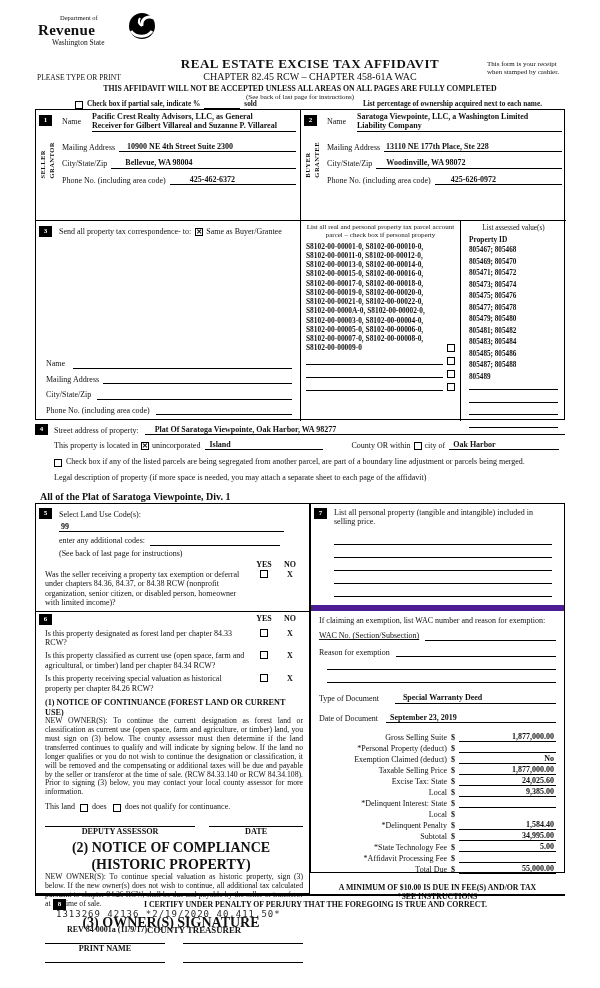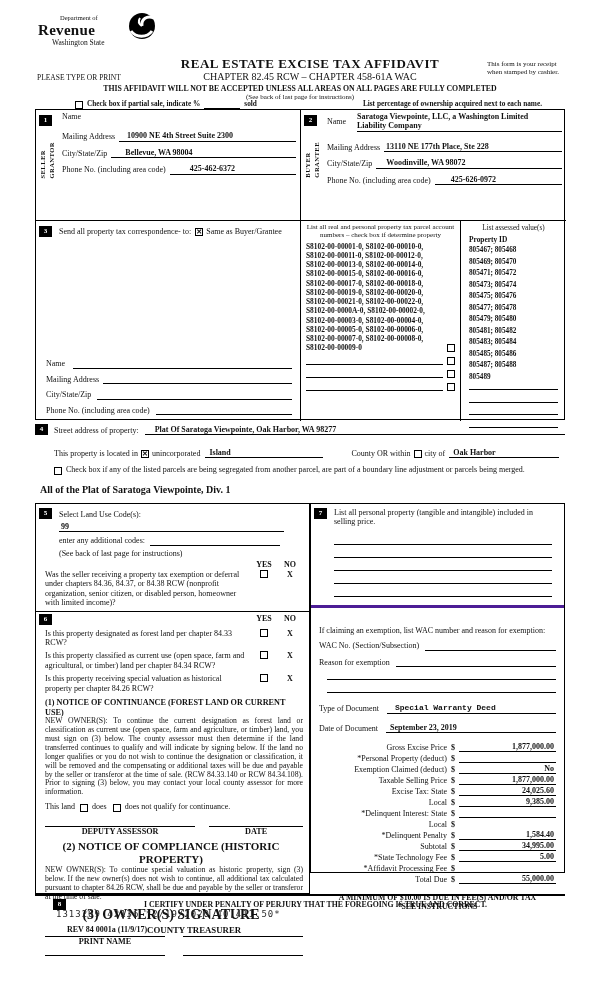--- a/index.html
+++ b/index.html
@@ -86,20 +86,24 @@
 
     <div class="abs" style="left:0; top:0; width:265px; height:110px; border-right:1px solid #000;">
       <span class="numbox abs" style="left:3px; top:5px;">1</span>
       <div class="vlabels">
         <span class="vtext">SELLER</span>
         <span class="vtext">GRANTOR</span>
       </div>
       <div style="margin-left:26px; padding:2px 4px 0 0;">
         <div style="display:flex;">
           <span style="width:30px; align-self:center;">Name</span>
+          <span style="flex:1;">
+            <span class="b" style="display:block;">Pacific Crest Realty Advisors, LLC, as General</span>
+            <span class="b" style="display:block; border-bottom:1px solid #000;">Receiver for Gilbert Villareal and Suzanne P. Villareal</span>
+          </span>
         </div>
         <div class="fieldrow" style="margin-top:10px;">
           <span>Mailing Address</span>
           <span class="val flex" style="margin-left:4px; padding-left:8px;">10900 NE 4th Street Suite 2300</span>
         </div>
         <div class="fieldrow">
           <span>City/State/Zip</span>
           <span class="val flex" style="margin-left:4px; padding-left:14px;">Bellevue, WA 98004</span>
         </div>
         <div class="fieldrow">
@@ -161,21 +165,21 @@
         <div class="fieldrow">
             <span>Phone No. (including area code)</span>
             <span class="line flex" style="flex:1; margin-left:6px;"></span>
           </div>
       </div>
     </div>
 
     <div class="abs" style="left:265px; top:110px; width:160px; height:201px; border-top:1px solid #000; border-right:1px solid #000; padding:2px 5px;">
       <div class="ctr" style="font-size:7px;">
         <div>List all real and personal property tax parcel account</div>
-        <div>numbers – check box if determine property</div>
+        <div>parcel – check box if personal property</div>
       </div>
       <div style="position:relative; margin-top:2px; padding-right:13px;">
         <div class="b" style="font-size:7.4px; line-height:1.25; word-break:break-word;">S8102-00-00001-0, S8102-00-00010-0, S8102-00-00011-0, S8102-00-00012-0, S8102-00-00013-0, S8102-00-00014-0, S8102-00-00015-0, S8102-00-00016-0, S8102-00-00017-0, S8102-00-00018-0, S8102-00-00019-0, S8102-00-00020-0, S8102-00-00021-0, S8102-00-00022-0, S8102-00-0000A-0, S8102-00-00002-0, S8102-00-00003-0, S8102-00-00004-0, S8102-00-00005-0, S8102-00-00006-0, S8102-00-00007-0, S8102-00-00008-0, S8102-00-00009-0</div>
         <span class="cb" style="position:absolute; right:0; bottom:1px;"></span>
       </div>
       <div class="r" style="margin-top:4px;">
           <span class="line" style="flex:1;"></span>
           <span class="cb" style="margin-left:4px;"></span>
         </div>
       <div class="r" style="margin-top:5px;">
@@ -211,34 +215,35 @@
       <div class="line" style="width:100%; margin-top:9px;"></div>
     </div>
   </div>
 
   <div class="abs" style="left:35px; top:424px; width:530px;">
     <div class="r">
       <span class="numbox">4</span>
       <span style="margin-left:6px;">Street address of property:</span>
       <span class="val" style="flex:1; margin-left:6px; padding-left:10px;">Plat Of Saratoga Viewpointe, Oak Harbor, WA  98277</span>
     </div>
-    <div class="r" style="margin-top:13px; margin-left:19px;">
+    <div class="r" style="margin-top:5px; margin-left:19px;">
       <span>This property is located in</span>
       <span class="cb" style="margin-left:3px;"><span>✕</span></span>
       <span style="margin-left:3px;">unincorporated</span>
       <span class="val" style="width:118px; margin-left:5px; padding-left:4px;">Island</span>
       <span style="margin-left:28px;">County OR  within</span>
       <span class="cb" style="margin-left:3px;"></span>
       <span style="margin-left:3px;">city of</span>
       <span class="val" style="width:110px; margin-left:4px; padding-left:4px;">Oak Harbor</span>
     </div>
     <div class="r" style="margin-top:7px; margin-left:19px;">
       <span class="cb"></span>
       <span style="margin-left:4px;">Check box if any of the listed parcels are being segregated from another parcel, are part of a boundary line adjustment or parcels being merged.</span>
     </div>
+    <div style="margin-top:6px; margin-left:19px;">Legal description of property (if more space is needed, you may attach a separate sheet to each page of the affidavit)</div>
     <div class="b" style="margin-top:9px; margin-left:5px; font-size:10px;">All of the Plat of Saratoga Viewpointe, Div. 1</div>
   </div>
 
   <div class="pbox" style="left:35px; top:503px; width:275px; height:391px;">
 
     <div style="padding:4px 6px 0 3px;">
       <div class="r">
         <span class="numbox">5</span>
         <span style="margin-left:7px;">Select Land Use Code(s):</span>
       </div>
@@ -296,21 +301,21 @@
 
       <div style="display:flex; gap:14px; margin-top:14px; margin-left:6px;">
         <span class="line" style="flex:1.6;"></span>
         <span class="line" style="flex:1;"></span>
       </div>
       <div style="display:flex; gap:14px; margin-left:6px; font-weight:bold; font-size:8.2px;">
         <span style="flex:1.6; text-align:center;">DEPUTY ASSESSOR</span>
         <span style="flex:1; text-align:center;">DATE</span>
       </div>
 
-      <div class="b ctr" style="margin-top:4px; font-size:11px;">(2) NOTICE OF COMPLIANCE (HISTORIC PROPERTY)</div>
+      <div class="b ctr" style="margin-top:4px; font-size:14px;">(2) NOTICE OF COMPLIANCE (HISTORIC PROPERTY)</div>
       <div style="margin-left:6px; font-size:7.7px; text-align:justify; line-height:1.15;">NEW OWNER(S):  To continue special valuation as historic property, sign (3) below.  If the new owner(s) does not wish to continue, all additional tax calculated pursuant to chapter 84.26 RCW, shall be due and payable by the seller or transferor at the time of sale.</div>
 
       <div class="b ctr" style="margin-top:6px; font-size:14px;">(3)  OWNER(S) SIGNATURE</div>
       <div style="display:flex; gap:18px; margin-top:12px; margin-left:6px;">
         <span class="line" style="flex:1;"></span>
         <span class="line" style="flex:1;"></span>
       </div>
       <div class="b ctr" style="width:50%; font-size:8.2px;">PRINT NAME</div>
       <div style="display:flex; gap:18px; margin-top:8px; margin-left:6px;">
         <span class="line" style="flex:1;"></span>
@@ -325,45 +330,45 @@
         <span class="numbox">7</span>
         <span style="margin-left:7px; flex:1;">List all personal property (tangible and intangible) included in selling price.</span>
       </div>
       <div class="blankline" style="margin:6px 4px 0 20px;"></div>
       <div class="blankline" style="margin:1px 4px 0 20px;"></div>
       <div class="blankline" style="margin:1px 4px 0 20px;"></div>
       <div class="blankline" style="margin:1px 4px 0 20px;"></div>
       <div class="blankline" style="margin:1px 4px 0 20px;"></div>
     </div>
 
-    <div style="border-top:3px solid #4c1d95; margin-top:8px; padding:18px 8px 0 8px;">
+    <div style="border-top:6px solid #4c1d95; margin-top:8px; padding:5px 8px 0 8px;">
       <div>If claiming an exemption, list WAC number and reason for exemption:</div>
-      <div class="r" style="margin-top:6px;">
+      <div class="r" style="margin-top:6px;text-decoration:underline;">
         <span>WAC No. (Section/Subsection)</span>
         <span class="line" style="flex:1; margin-left:6px;"></span>
       </div>
       <div class="r" style="margin-top:7px;">
         <span>Reason for exemption</span>
         <span class="line" style="flex:1; margin-left:6px;"></span>
       </div>
       <div class="blankline" style="margin:1px 0 0 8px;"></div>
       <div class="blankline" style="margin:1px 0 0 8px;"></div>
 
       <div class="r" style="margin-top:10px;">
         <span>Type of Document</span>
-        <span class="val" style="flex:1; margin-left:8px; padding-left:8px;font-family:Liberation Mono, monospace;">Special Warranty Deed</span>
+        <span class="val" style="flex:1; margin-left:16px; padding-left:8px;">Special Warranty Deed</span>
       </div>
       <div class="r" style="margin-top:9px;">
         <span>Date of Document</span>
         <span class="val" style="flex:1; margin-left:8px; padding-left:4px;">September 23, 2019</span>
       </div>
 
       <div style="margin-top:8px;">
         <div class="amt-row">
-            <span class="amt-label">Gross Excise Price</span>
+            <span class="amt-label">Gross Selling Suite</span>
             <span class="amt-cur">$</span>
             <span class="amt-line">1,877,000.00</span>
           </div>
         <div class="amt-row">
             <span class="amt-label">*Personal Property (deduct)</span>
             <span class="amt-cur">$</span>
             <span class="amt-line"></span>
           </div>
         <div class="amt-row">
             <span class="amt-label">Exemption Claimed (deduct)</span>

